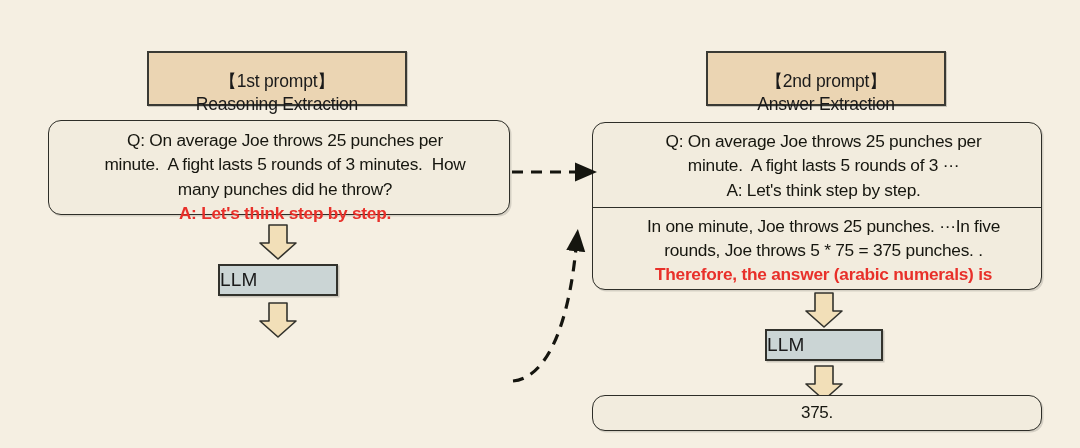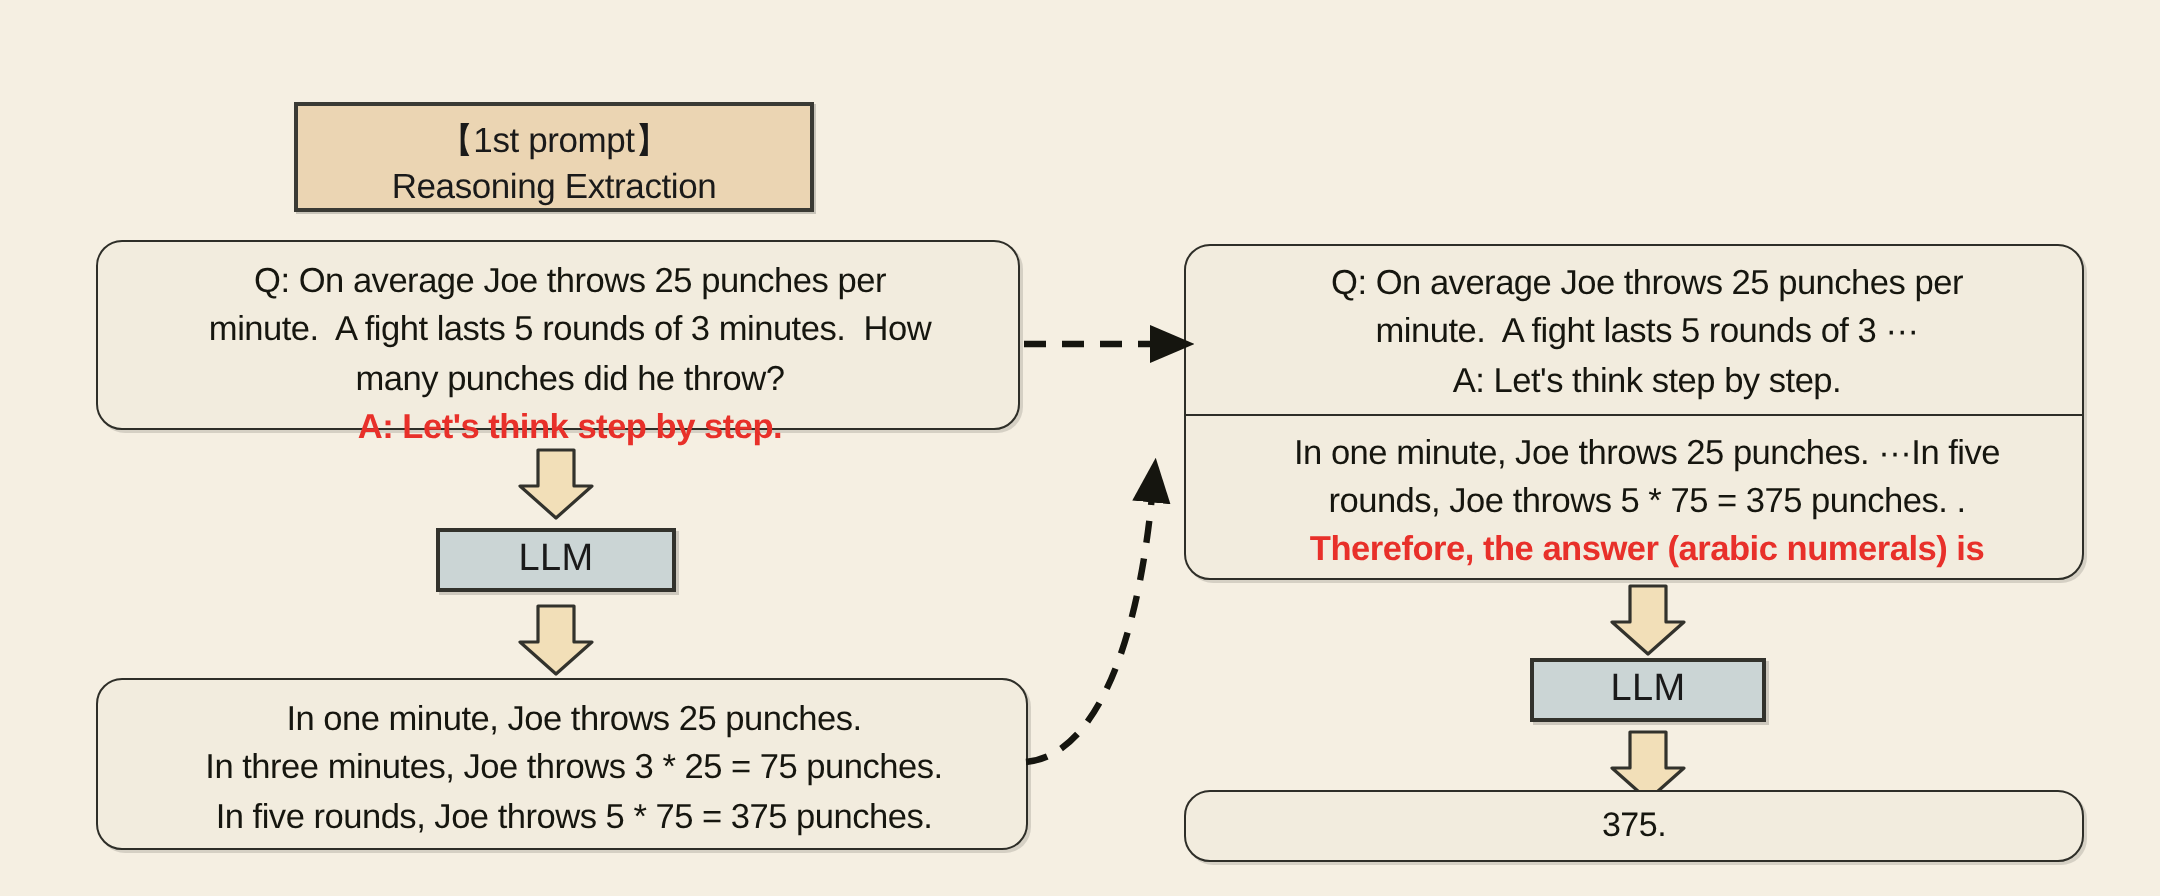--- a/index.html
+++ b/index.html
@@ -22,21 +22,21 @@
     height: 448px;
   }
 
   
   .prompt-header {
     position: absolute;
     background: #EBD5B3;
     border: 2px solid #3a3a34;
     box-sizing: border-box;
     text-align: center;
-    padding-top: 6px;
+    padding-top: 17px;
     line-height: 1.30;
     box-shadow: 1px 1px 0 rgba(0,0,0,0.18);
   }
   .prompt-header .ph-line1 {
     display: block;
     font-size: 17.5px;
     font-weight: normal;
     letter-spacing: -0.2px;
   }
   .prompt-header .ph-line2 {
@@ -89,21 +89,20 @@
   #box-final .txt { font-size: 17px; }
 
   
   .llm-box {
     position: absolute;
     background: #CBD5D5;
     border: 2px solid #32322c;
     box-sizing: border-box;
     display: flex;
     align-items: center;
-    justify-content: center;
     font-size: 19px;
     letter-spacing: 0.2px;
     box-shadow: 1.5px 1.5px 0 rgba(0,0,0,0.16);
   }
   #llm-left  { left: 218px; top: 264px; width: 120px; height: 32px; }
   #llm-right { left: 765px; top: 329px; width: 118px; height: 32px; }
 
   
   .block-arrow {
     position: absolute;
@@ -149,45 +148,44 @@
 </head>
 <body>
 
 <div id="canvas">
 
   <div class="prompt-header" id="header-left">
     <span class="ph-line1">【1st prompt】</span>
     <span class="ph-line2">Reasoning Extraction</span>
   </div>
 
+  <div class="prompt-header" id="header-right">
+    <span class="ph-line1">【2nd prompt】</span>
+    <span class="ph-line2">Answer Extraction</span>
+  </div>
 
   <div class="rbox" id="box-q1">
     <div class="txt blk">Q: On average Joe throws 25 punches per
 minute.  A fight lasts 5 rounds of 3 minutes.  How
 many punches did he throw?</div>
     <div class="txt red">A: Let's think step by step.</div>
   </div>
 
   <svg class="block-arrow" id="ba-1" viewBox="0 0 40 36">
     <polygon points="11,1 29,1 29,19 38,19 20,35 2,19 11,19" fill="#F2DFB8" stroke="#32322c" stroke-width="1.6" stroke-linejoin="round"></polygon>
   </svg>
 
   <div class="llm-box" id="llm-left">
     <span>LLM</span>
   </div>
 
   <svg class="block-arrow" id="ba-2" viewBox="0 0 40 36">
     <polygon points="11,1 29,1 29,19 38,19 20,35 2,19 11,19" fill="#F2DFB8" stroke="#32322c" stroke-width="1.6" stroke-linejoin="round"></polygon>
   </svg>
 
-  <div class="rbox" id="box-a1">
-    <div class="txt blk">In one minute, Joe throws 25 punches.
-In three minutes, Joe throws 3 * 25 = 75 punches.
-In five rounds, Joe throws 5 * 75 = 375 punches.</div>
-  </div>
 
   <div class="rbox" id="box-right">
     <div class="seg">
       <div class="txt blk">Q: On average Joe throws 25 punches per
 minute.  A fight lasts 5 rounds of 3 ···
 A: Let's think step by step.</div>
     </div>
     <div class="divider"></div>
     <div class="seg">
       <div class="txt blk">In one minute, Joe throws 25 punches. ···In five

